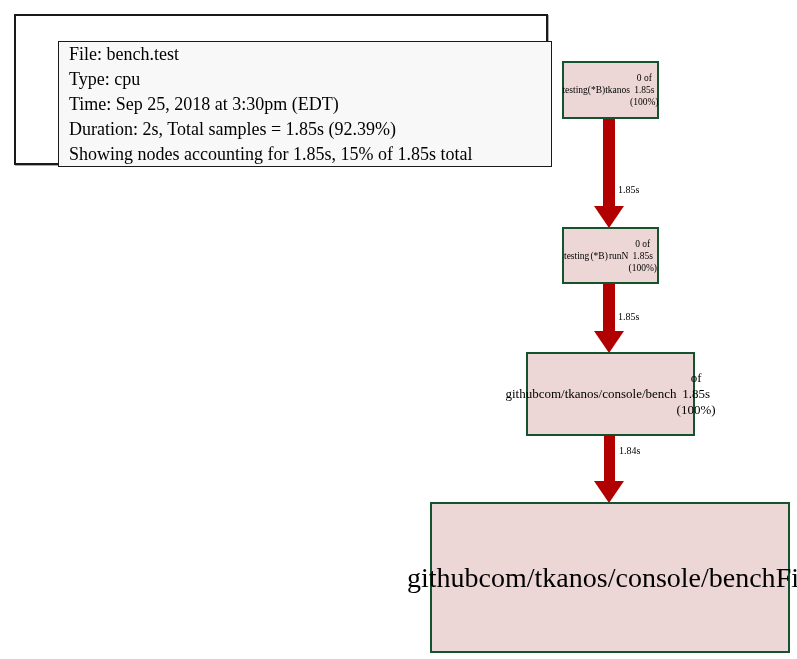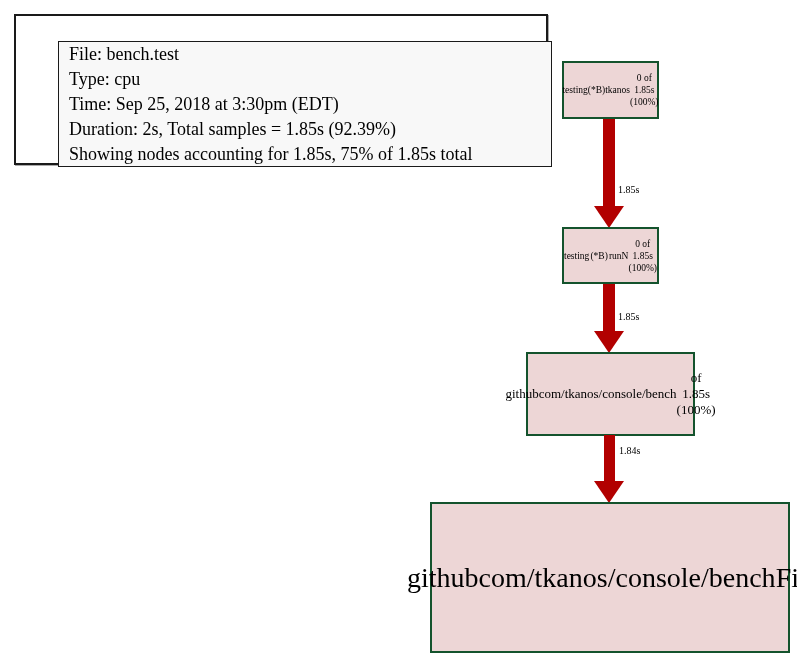--- a/index.html
+++ b/index.html
@@ -68,21 +68,21 @@
 <body>
 
 <div class="canvas">
 
   <div class="legend-outer">
     <div class="legend-inner">
       <div>File: bench.test</div>
       <div>Type: cpu</div>
       <div>Time: Sep 25, 2018 at 3:30pm (EDT)</div>
       <div>Duration: 2s, Total samples = 1.85s (92.39%)</div>
-      <div>Showing nodes accounting for 1.85s, 75% of 1.85s total</div>
+      <div>Showing nodes accounting for 1.85s, 15% of 1.85s total</div>
     </div>
   </div>
 
   <div class="node n1">
     <span class="nl">testing</span>
     <span class="nl">(*B)</span>
     <span class="nl">tkanos</span>
     <span class="nl">0 of 1.85s (100%)</span>
   </div>
 

